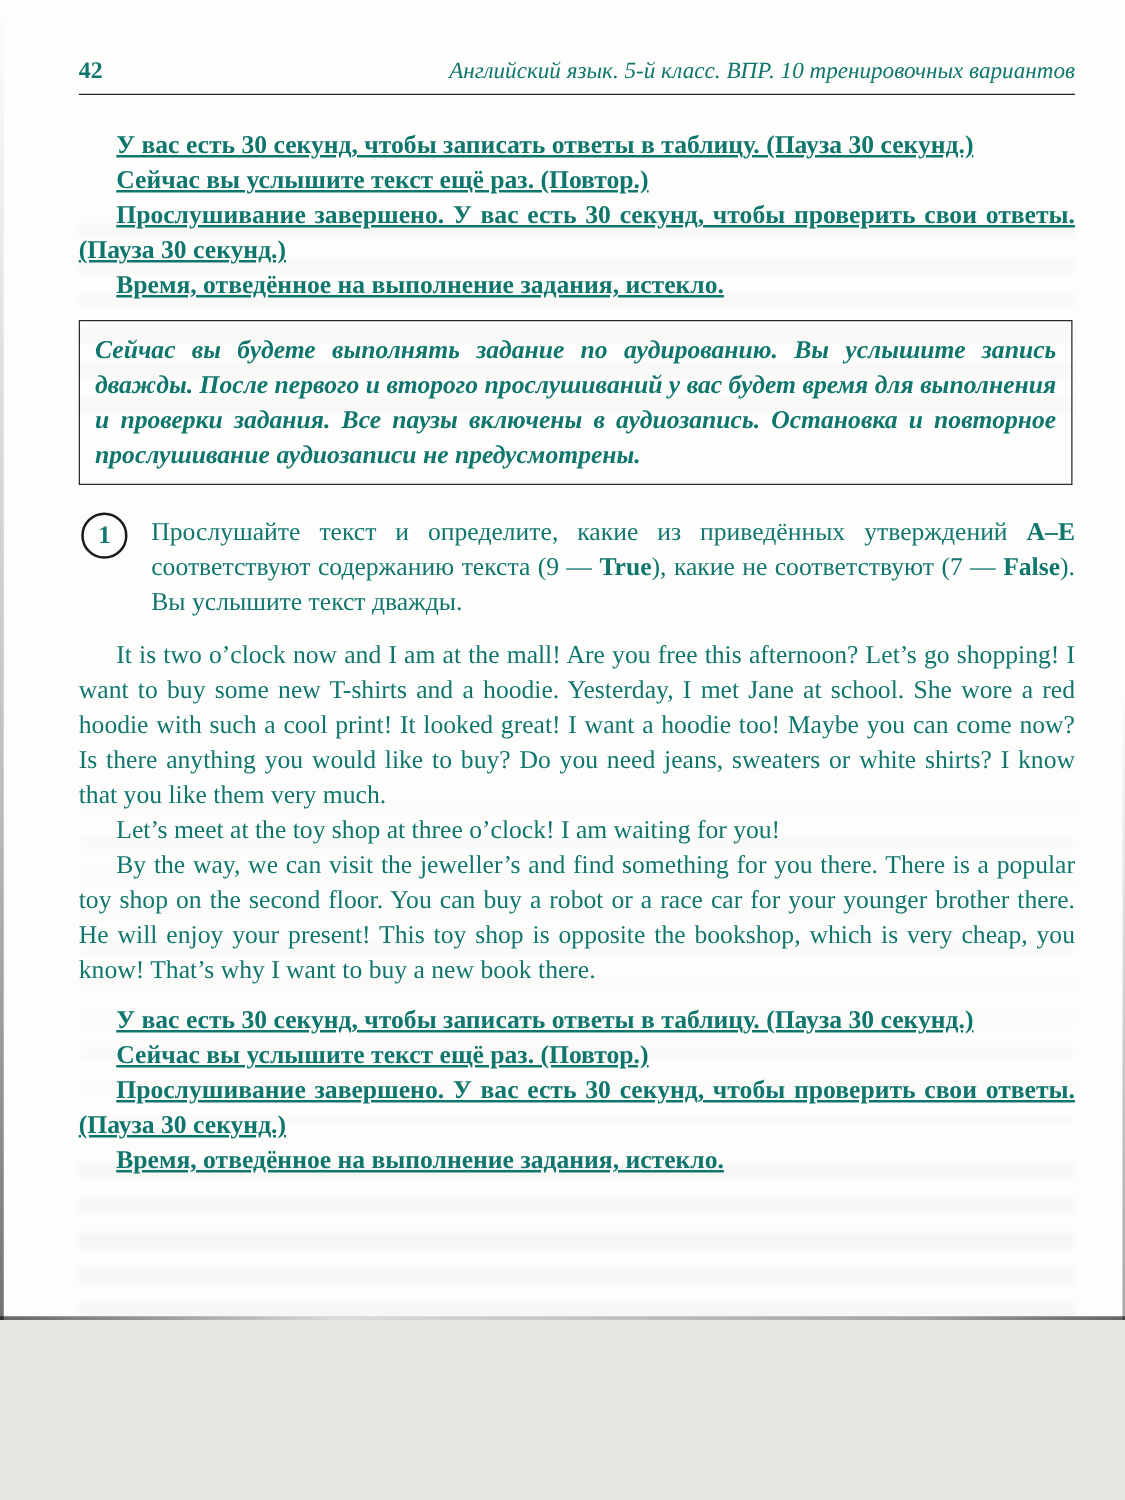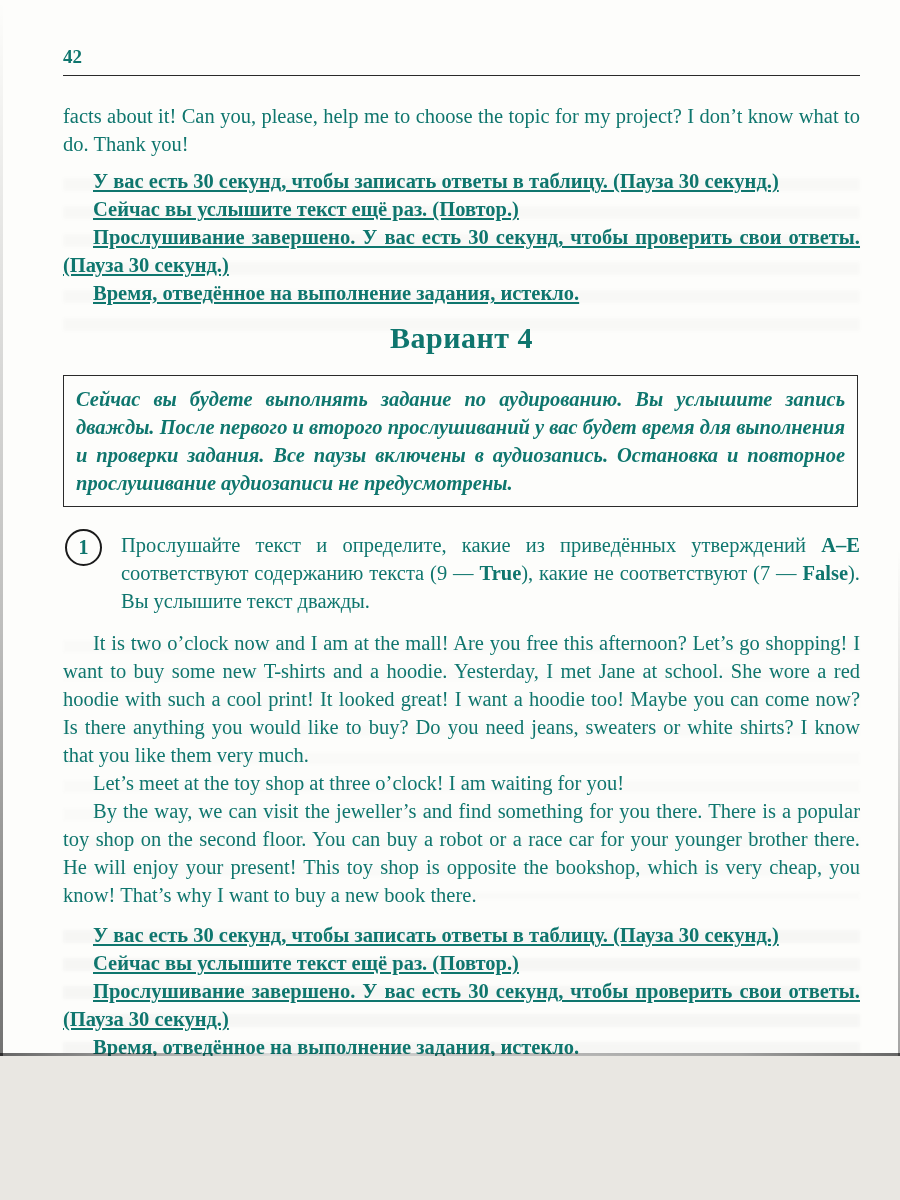--- a/index.html
+++ b/index.html
@@ -100,33 +100,32 @@
   }
 </style>
 </head>
 <body>
 
 <div class="page">
   <div class="content">
 
     <header class="running-header">
       <span class="pnum">42</span>
+      <span class="htitle">Английский язык. 5-й класс. ВПР. 10 тренировочных вариантов</span>
     </header>
     <hr class="hrule">
 
-    <p class="body cont">facts about it! Can you, please, help me to choose the topic for my project? I don’t know what to do. Thank you!</p>
 
     <section class="instr top">
       <p class="body">У вас есть 30 секунд, чтобы записать ответы в таблицу. (Пауза 30 секунд.)</p>
       <p class="body">Сейчас вы услышите текст ещё раз. (Повтор.)</p>
       <p class="body">Прослушивание завершено. У вас есть 30 секунд, чтобы проверить свои ответы. (Пауза 30 секунд.)</p>
       <p class="body">Время, отведённое на выполнение задания, истекло.</p>
     </section>
 
-    <h1 class="variant-title">Вариант 4</h1>
 
     <div class="notice-box">
       <p class="notice-text">Сейчас вы будете выполнять задание по аудированию. Вы услышите запись дважды. После первого и второго прослушиваний у вас будет время для выполнения и проверки задания. Все паузы включены в аудиозапись. Остановка и повторное прослушивание аудиозаписи не предусмотрены.</p>
     </div>
 
     <div class="task">
       <div class="task-num">
         <span>1</span>
       </div>
       <p class="task-text"><span>Прослушайте текст и определите, какие из приведённых утверждений </span><b>А–Е</b><span> соответствуют содержанию текста (9 — </span><b>True</b><span>), какие не соответствуют (7 — </span><b>False</b><span>). Вы услышите текст дважды.</span></p>

